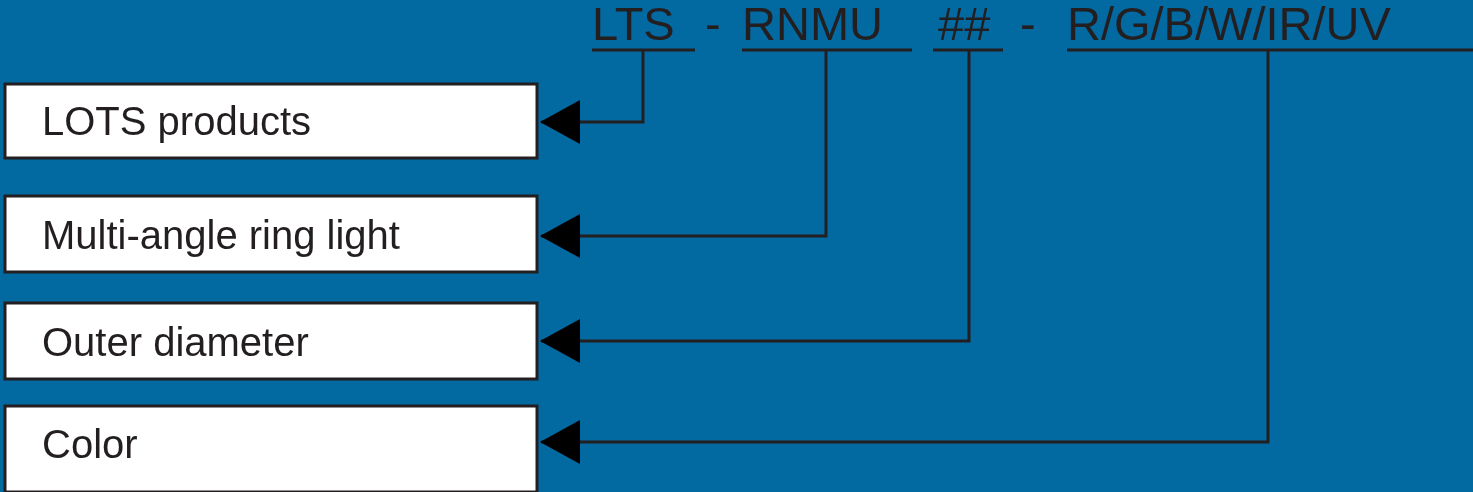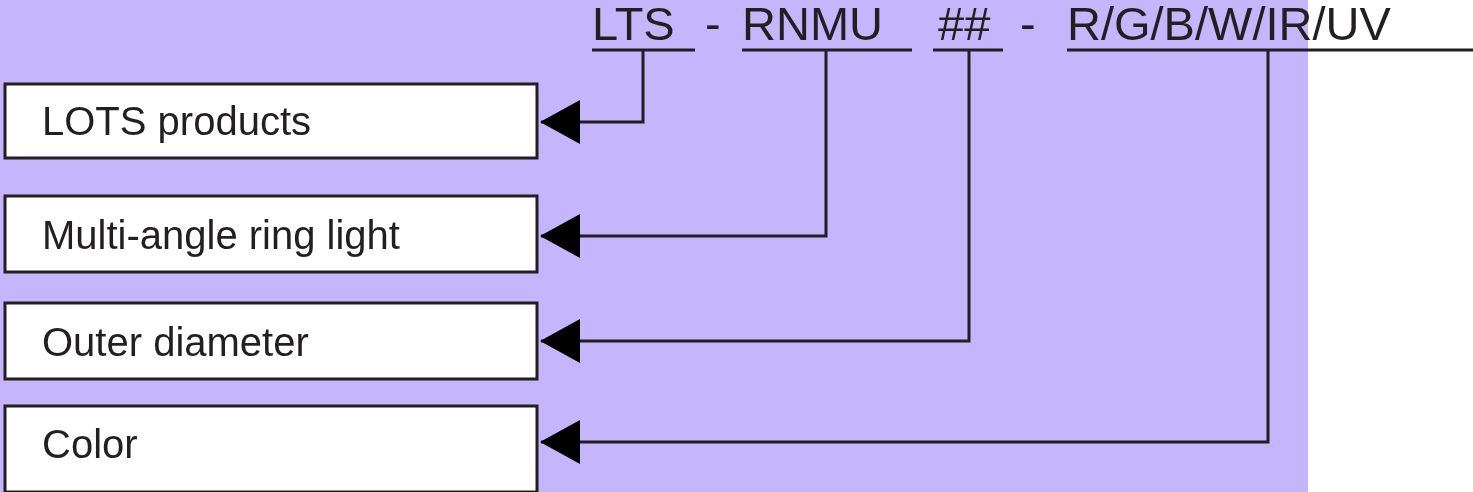--- a/index.html
+++ b/index.html
@@ -8,23 +8,23 @@
     background: #ffffff;
   }
   body {
     width: 1473px;
     height: 492px;
     font-family: "Liberation Sans", sans-serif;
     overflow: hidden;
   }
   #diagram-root {
     position: relative;
-    width: 1308px;
+    width: 1473px;
     height: 492px;
-    background: #c4b5fd;
+    background: #0369a1;
   }
   svg.diagram {
     display: block;
     width: 1473px;
     height: 492px;
   }
   .code-text {
     font-family: "Liberation Sans", sans-serif;
     font-size: 47px;
     fill: #231f20;

